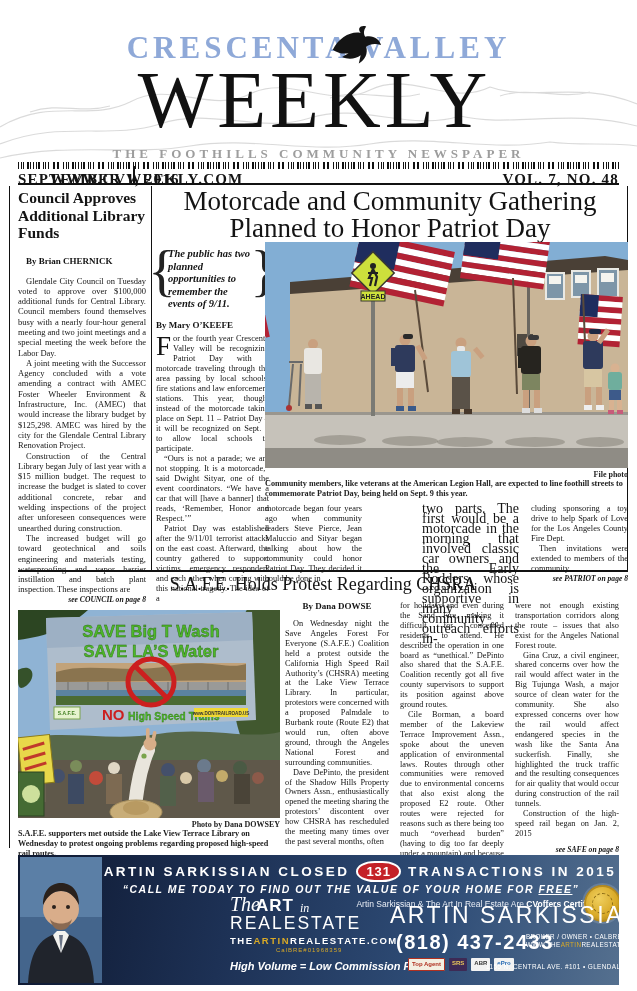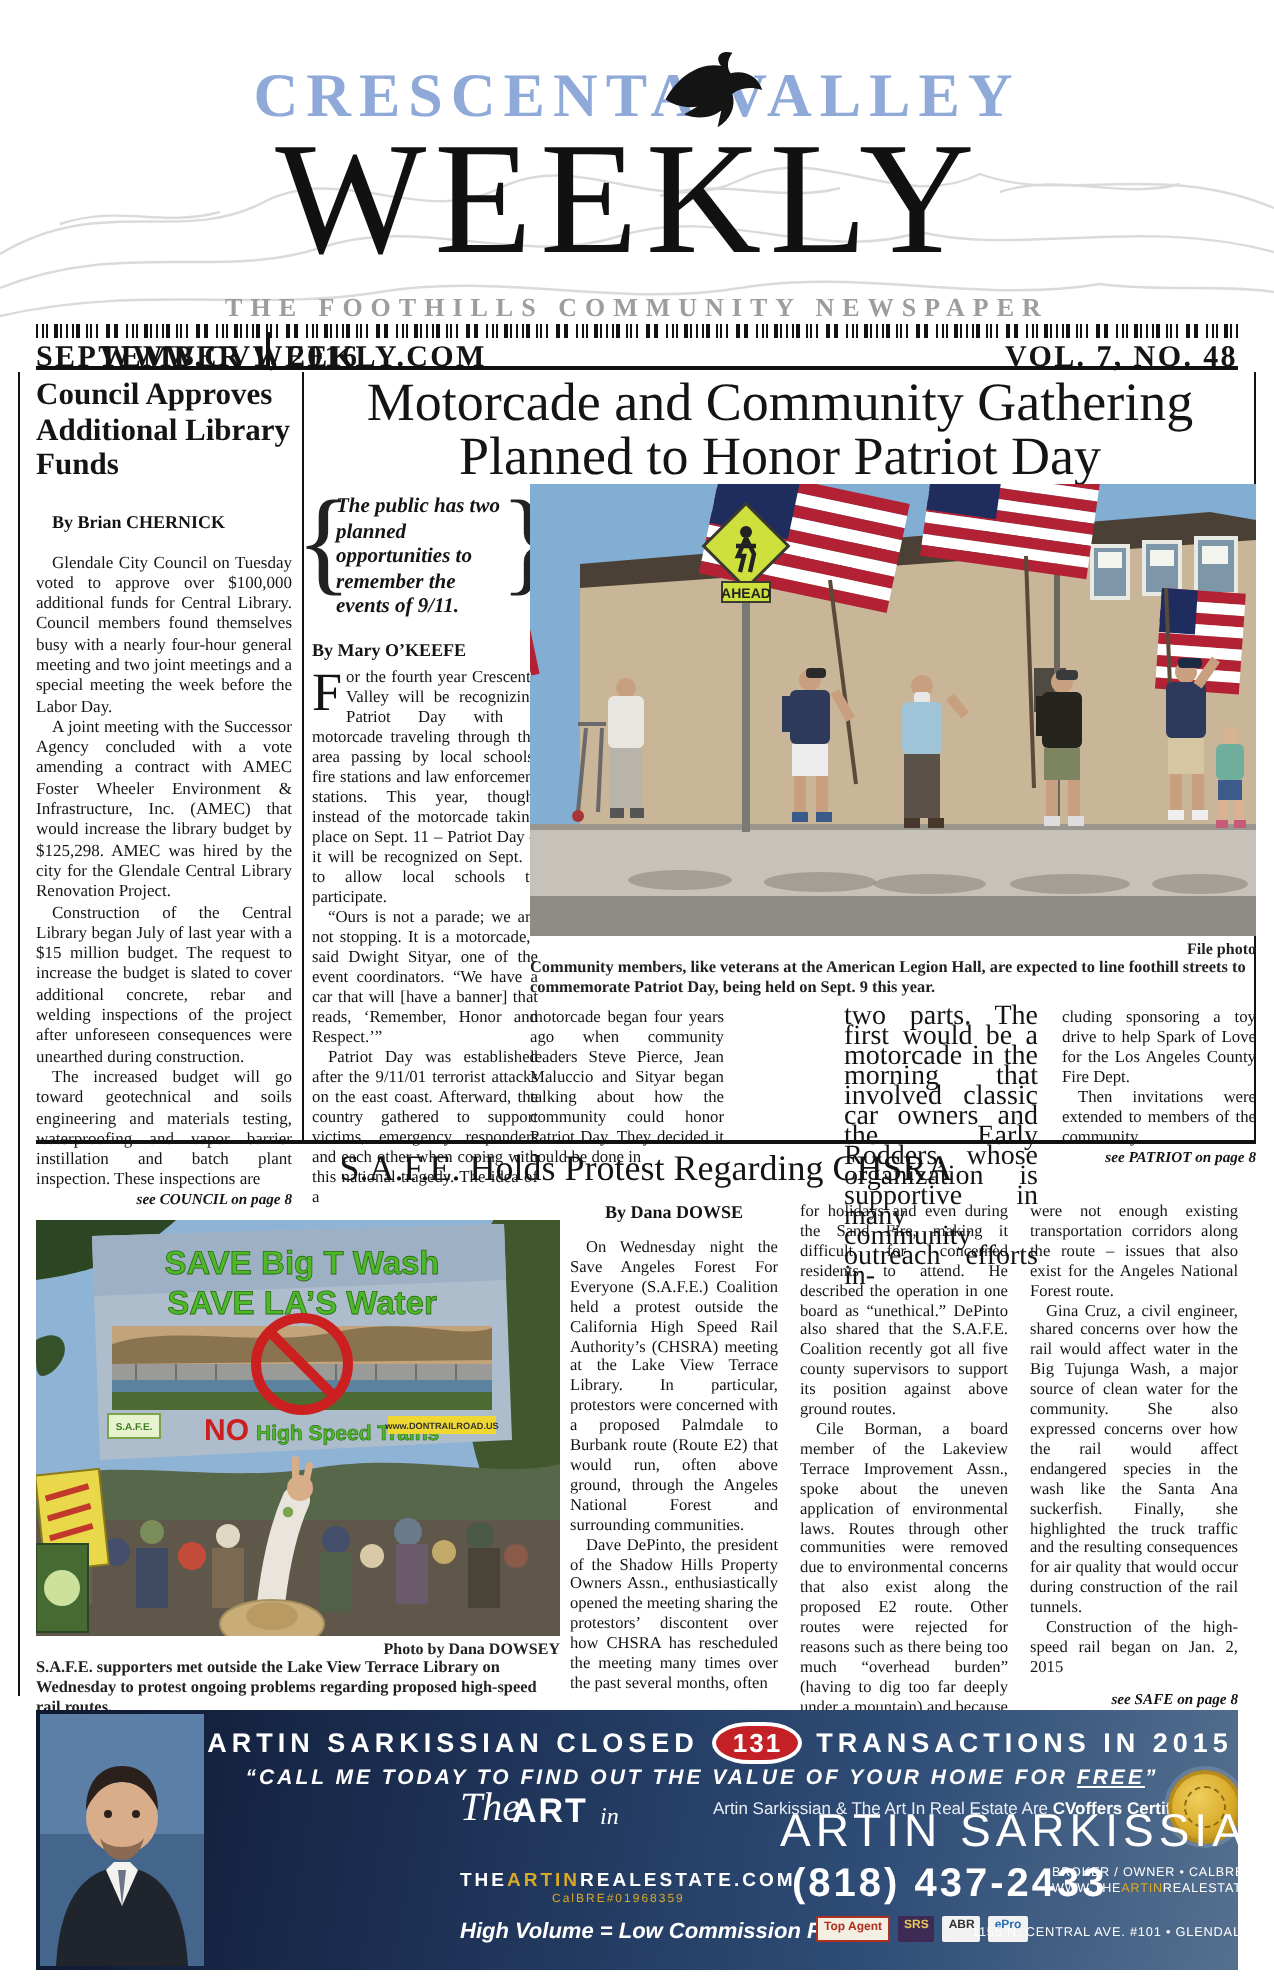--- a/index.html
+++ b/index.html
@@ -427,20 +427,21 @@
       <span>“CALL ME TODAY TO FIND OUT THE VALUE OF YOUR HOME FOR </span><span class="free">FREE</span><span>”</span>
     </div>
     <div class="certline">
       <span>Artin Sarkissian &amp; The Art In Real Estate Are </span><b>CVoffers Certified</b>
     </div>
     <div class="seal"></div>
 
     <span class="logo-the">The</span>
     <span class="logo-art">ART</span>
     <span class="logo-in">in</span>
+    <span class="logo-re">REALESTATE</span>
     <div class="bigname">ARTIN SARKISSIAN</div>
 
     <div class="weburl">
       <span>THE</span><span class="gold">ARTIN</span><span>REALESTATE.COM</span>
     </div>
     <div class="calbre">CalBRE#01968359</div>
     <div class="phone">(818) 437-2433</div>
     <div class="broker web2">
       <div>BROKER / OWNER • CALBRE# 01722942</div>
       <div><span>WWW.THE</span><span class="gold">ARTIN</span><span>REALESTATE.COM</span></div>

